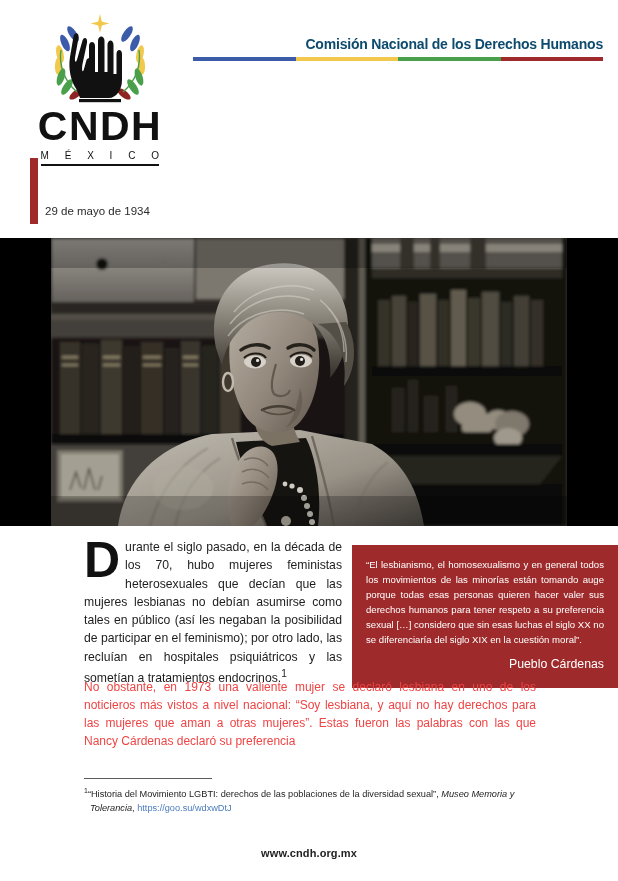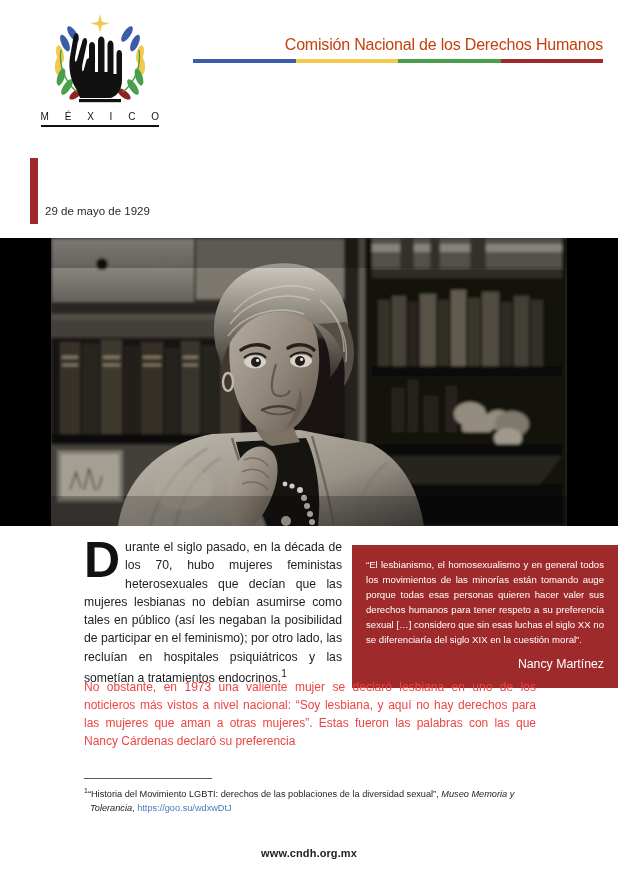--- a/index.html
+++ b/index.html
@@ -71,24 +71,24 @@
 
   .org-block {
     position: absolute;
     right: 15px;
     top: 36px;
     width: 412px;
     text-align: right;
   }
   .org-title {
     font-family: "Liberation Sans", sans-serif;
-    font-weight: normal;
-    font-size: 16px;
+    font-weight: bold;
+    font-size: 14px;
     letter-spacing: -0.2px;
-    color: #c2410c;
+    color: #0c4a6e;
     white-space: nowrap;
   }
   .org-bar {
     display: flex;
     width: 410px;
     height: 4px;
     margin: 5px 0 4px auto;
   }
   .org-bar span { flex: 1 1 25%; height: 100%; }
   .org-sub {
@@ -298,37 +298,38 @@
                  L41.5 26 C42.5 20.5 37.5 19.5 36.5 24.5 L33 45
                  C31 57 34 70 40 78 L43 86 Z"></path>
         <path d="M52 86 L52 34 C52 28.5 58 28.5 58 34 L58 60 L61 60 L61 29
                  C61 23 67.5 23 67.5 29 L67.5 60 L70.5 60 L70.5 33
                  C70.5 27 76.5 27 76.5 33 L76.5 62 L79.5 62 L79.5 42
                  C79.5 36.5 85 36.5 85 42 L85 68 C85 78 79 86 72 86 Z"></path>
       </g>
 
       <rect x="42" y="87" width="42" height="3.2" fill="#111111"></rect>
     </svg>
+    <div class="logo-cndh">CNDH</div>
     <div class="logo-mexico">M É X I C O</div>
     <div class="logo-rule"></div>
   </div>
 
   <div class="org-block">
     <div class="org-title">Comisión Nacional de los Derechos Humanos</div>
     <div class="org-bar">
       <span style="background:#3c5ba9"></span>
       <span style="background:#f2c94c"></span>
       <span style="background:#4a9f4a"></span>
       <span style="background:#9e2a2b"></span>
     </div>
   </div>
 
   <div class="title-block">
     <div class="title-accent"></div>
-    <div class="title-date">29 de mayo de 1929</div>
+    <div class="title-date">29 de mayo de 1934</div>
   </div>
 </div>
 
 <div class="photo">
   <svg viewBox="0 0 618 288" preserveAspectRatio="none">
     <defs>
       <linearGradient id="wallG" x1="0" y1="0" x2="0" y2="1">
         <stop offset="0%" stop-color="#b9b5ad"></stop>
         <stop offset="100%" stop-color="#6e6a64"></stop>
       </linearGradient>
@@ -544,21 +545,21 @@
 </div>
 
 <div class="content">
 
   <div class="col-left">
     <span class="dropcap">D</span><span>urante el siglo pasado, en la década de los 70, hubo mujeres feministas heterosexuales que decían que las mujeres lesbianas no debían asumirse como tales en público (así les negaban la posibilidad de participar en el feminismo); por otro lado, las recluían en hospitales psiquiátricos y las sometían a tratamientos endocrinos.</span><sup>1</sup>
   </div>
 
   <div class="quote">
     <div class="quote-text">“El lesbianismo, el homosexualismo y en general todos los movimientos de las minorías están tomando auge porque todas esas personas quieren hacer valer sus derechos humanos para tener respeto a su preferencia sexual […] considero que sin esas luchas el siglo XX no se diferenciaría del siglo XIX en la cuestión moral”.</div>
-    <div class="quote-author">Nancy Martínez</div>
+    <div class="quote-author">Pueblo Cárdenas</div>
   </div>
 
   <div class="para-2">No obstante, en 1973 una valiente mujer se declaró lesbiana en uno de los noticieros más vistos a nivel nacional: “Soy lesbiana, y aquí no hay derechos para las mujeres que aman a otras mujeres”. Estas fueron las palabras con las que Nancy Cárdenas declaró su preferencia</div>
 </div>
 
 <div class="footnote">
   <div class="footnote-rule"></div>
   <div class="footnote-text">
     <sup>1</sup><span>“Historia del Movimiento LGBTI: derechos de las poblaciones de la diversidad sexual”, </span><i>Museo Memoria y Tolerancia</i><span>, </span><span class="footnote-link">https://goo.su/wdxwDtJ</span>
   </div>

